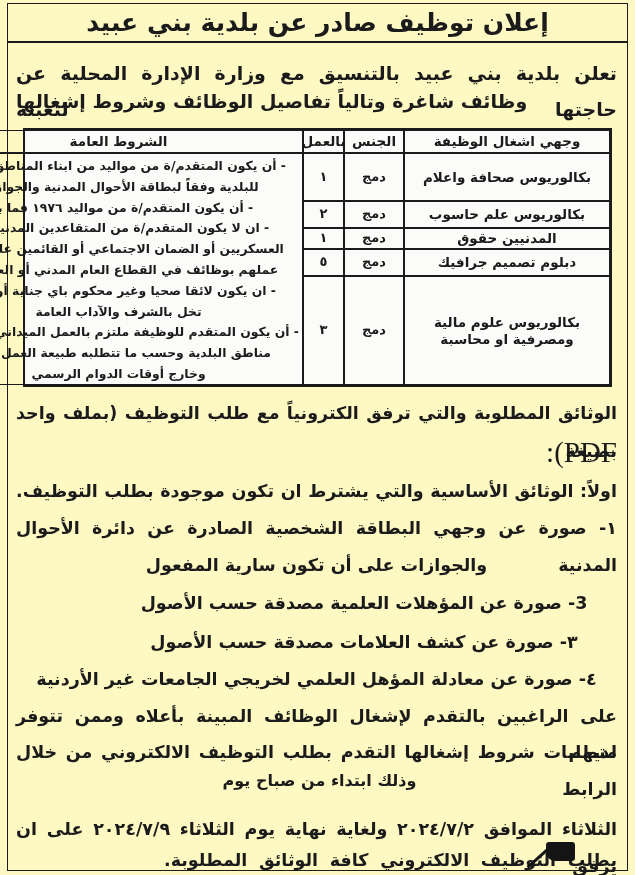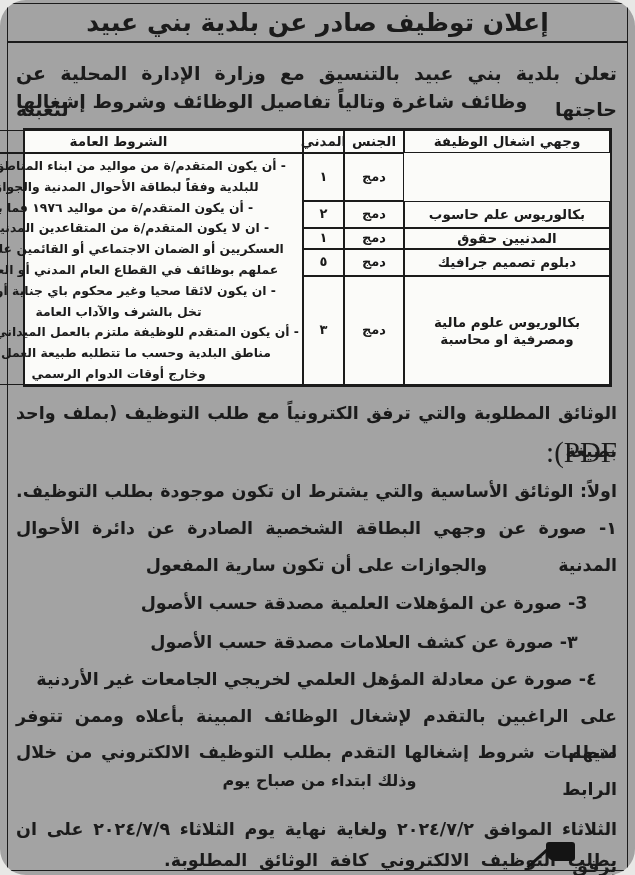--- a/index.html
+++ b/index.html
@@ -1,23 +1,22 @@
 <!DOCTYPE html>
 <html lang="ar"><head>
 <meta charset="utf-8">
 <style>
   html,body{margin:0;padding:0;background:#e8e8e6;}
   .page{
     position:relative;
     width:635px;height:875px;
-    background:#a3a3a3;
+    background:#fef9c3;
     font-family:"DejaVu Sans", sans-serif;
     color:#1b1b1b;
     overflow:hidden;
-    border-radius:26px;
   }
   .frame{
     position:absolute;left:7px;top:3px;width:621px;height:868px;
     border:1.5px solid #1b1b1b;
     box-sizing:border-box;
   }
   
   .title{
     position:absolute;left:8px;top:4px;width:619px;height:37px;
     border-bottom:2px solid #1b1b1b;
@@ -115,23 +114,24 @@
   <div class="frame"></div>
 
   <div class="title">إعلان توظيف صادر عن بلدية بني عبيد</div>
   <div class="intro-line intro-1">تعلن بلدية بني عبيد بالتنسيق مع وزارة الإدارة المحلية عن حاجتها لتعبئة</div>
   <div class="intro-line intro-2">وظائف شاغرة وتالياً تفاصيل الوظائف وشروط إشغالها</div>
 
   <div class="jobs-table">
 
     <div class="cell th" style="grid-row:1;grid-column:1;">وجهي اشغال الوظيفة</div>
     <div class="cell th" style="grid-row:1;grid-column:2;">الجنس</div>
-    <div class="cell th" style="grid-row:1;grid-column:3;">المدني</div>
+    <div class="cell th" style="grid-row:1;grid-column:3;">بالعمل</div>
     <div class="cell th" style="grid-row:1;grid-column:4;">الشروط العامة</div>
 
+    <div class="cell job" style="grid-row:2;">بكالوريوس صحافة واعلام</div>
     <div class="cell gender" style="grid-row:2;">دمج</div>
     <div class="cell count" style="grid-row:2;">١</div>
 
     <div class="cell job" style="grid-row:3;">بكالوريوس علم حاسوب</div>
     <div class="cell gender" style="grid-row:3;">دمج</div>
     <div class="cell count" style="grid-row:3;">٢</div>
 
     <div class="cell job" style="grid-row:4;">المدنيين حقوق</div>
     <div class="cell gender" style="grid-row:4;">دمج</div>
     <div class="cell count" style="grid-row:4;">١</div>

